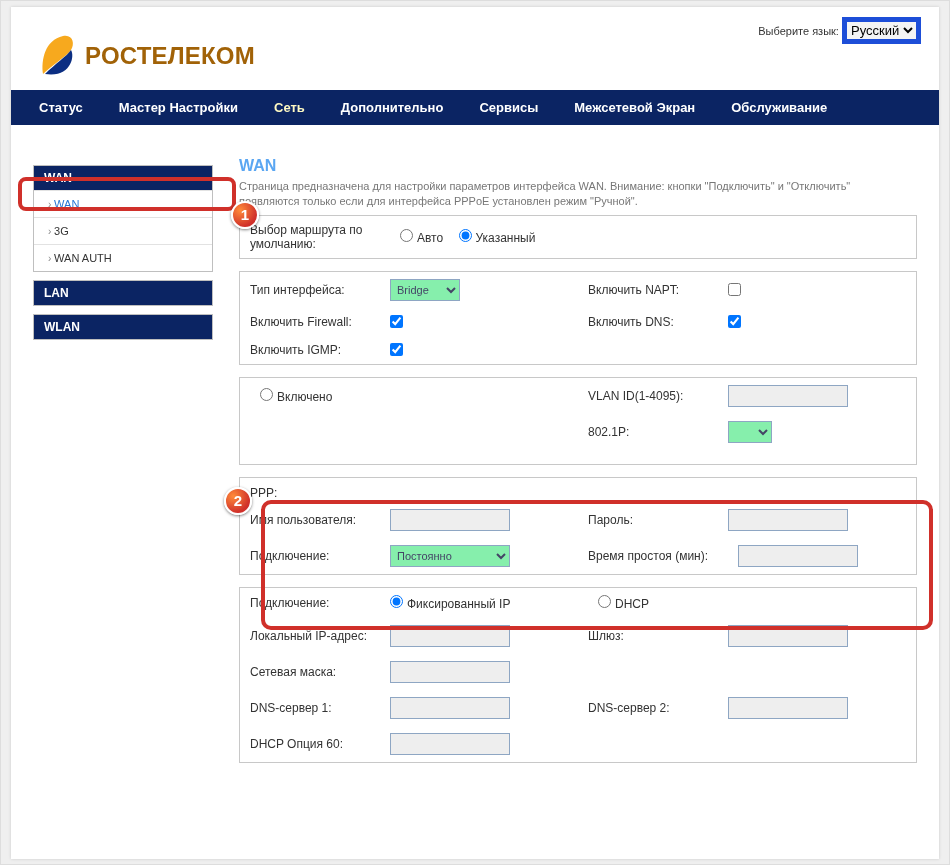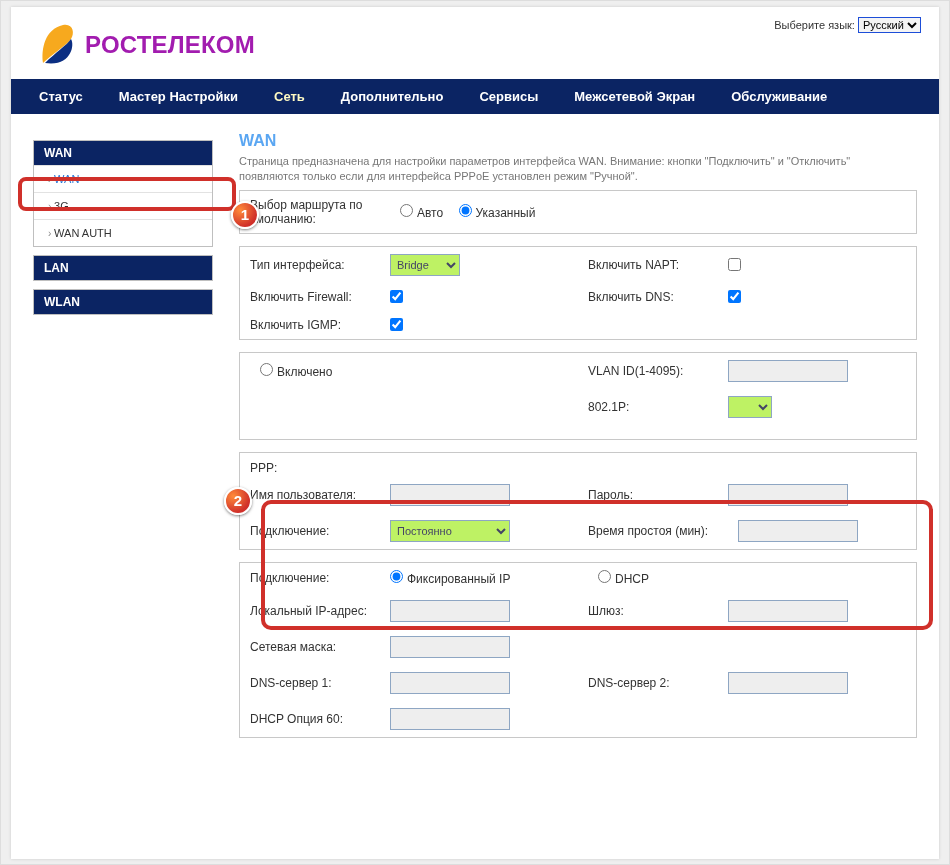--- a/index.html
+++ b/index.html
@@ -23,57 +23,57 @@
     box-shadow: 0 0 3px rgba(0,0,0,.15);
     height: 852px;
   }
   .lang-row {
     text-align: right;
     padding: 10px 18px 0 0;
     font-size: 11px;
     color: #333;
   }
   .lang-row select {
-    font-size: 11px;
-    border: 1px solid #1d4ed8;
+    font-size: 13px;
+    border: 5px solid #1d4ed8;
     background: #f4f4f4;
   }
   .header {
     padding: 0 0 8px 26px;
     display: flex;
     align-items: center;
     gap: 8px;
     margin-top: -14px;
   }
   .logo-mark {
     width: 40px;
     height: 52px;
   }
   .brand {
     font-size: 24px;
     letter-spacing: .2px;
-    color: #a21caf;
+    color: #a16207;
     font-weight: 600;
   }
   .nav {
     background: #0b2463;
     display: flex;
     padding: 0 10px;
   }
   .nav a {
     color: #fff;
     text-decoration: none;
     padding: 10px 18px;
     font-size: 13px;
     font-weight: bold;
   }
   .nav a.active { color: #fef9c3; }
   .body {
     display: flex;
-    padding: 18px 22px 0 22px;
+    padding: 32px 22px 0 22px;
     gap: 26px;
     position: relative;
   }
   
   .sidebar { width: 180px; flex: 0 0 180px; }
   .side-group { margin-bottom: 8px; border: 1px solid #bfbfbf; background:#fff;}
   .side-head {
     background: #0b2463;
     color: #fff;
     font-weight: bold;
@@ -153,21 +153,21 @@
     grid-template-columns: 1fr 1fr;
   }
   .two-cols .cell {
     display: flex;
     align-items: center;
     padding: 7px 10px;
   }
   .two-cols .cell .col-label { width: 140px; }
   select.box, input.box {
     border: 1px solid #8ea6c3;
-    background: #bef264;
+    background: #86efac;
     color: #446;
     height: 22px;
     font-size: 11px;
     padding: 0 2px;
   }
   select.box.sm { width: 70px; }
   select.box.tiny { width: 44px; }
   select.box.wide { width: 120px; }
   input.box.txt { width: 120px; background:#eee; }
   input[type=radio], input[type=checkbox] { margin-right: 4px; }

